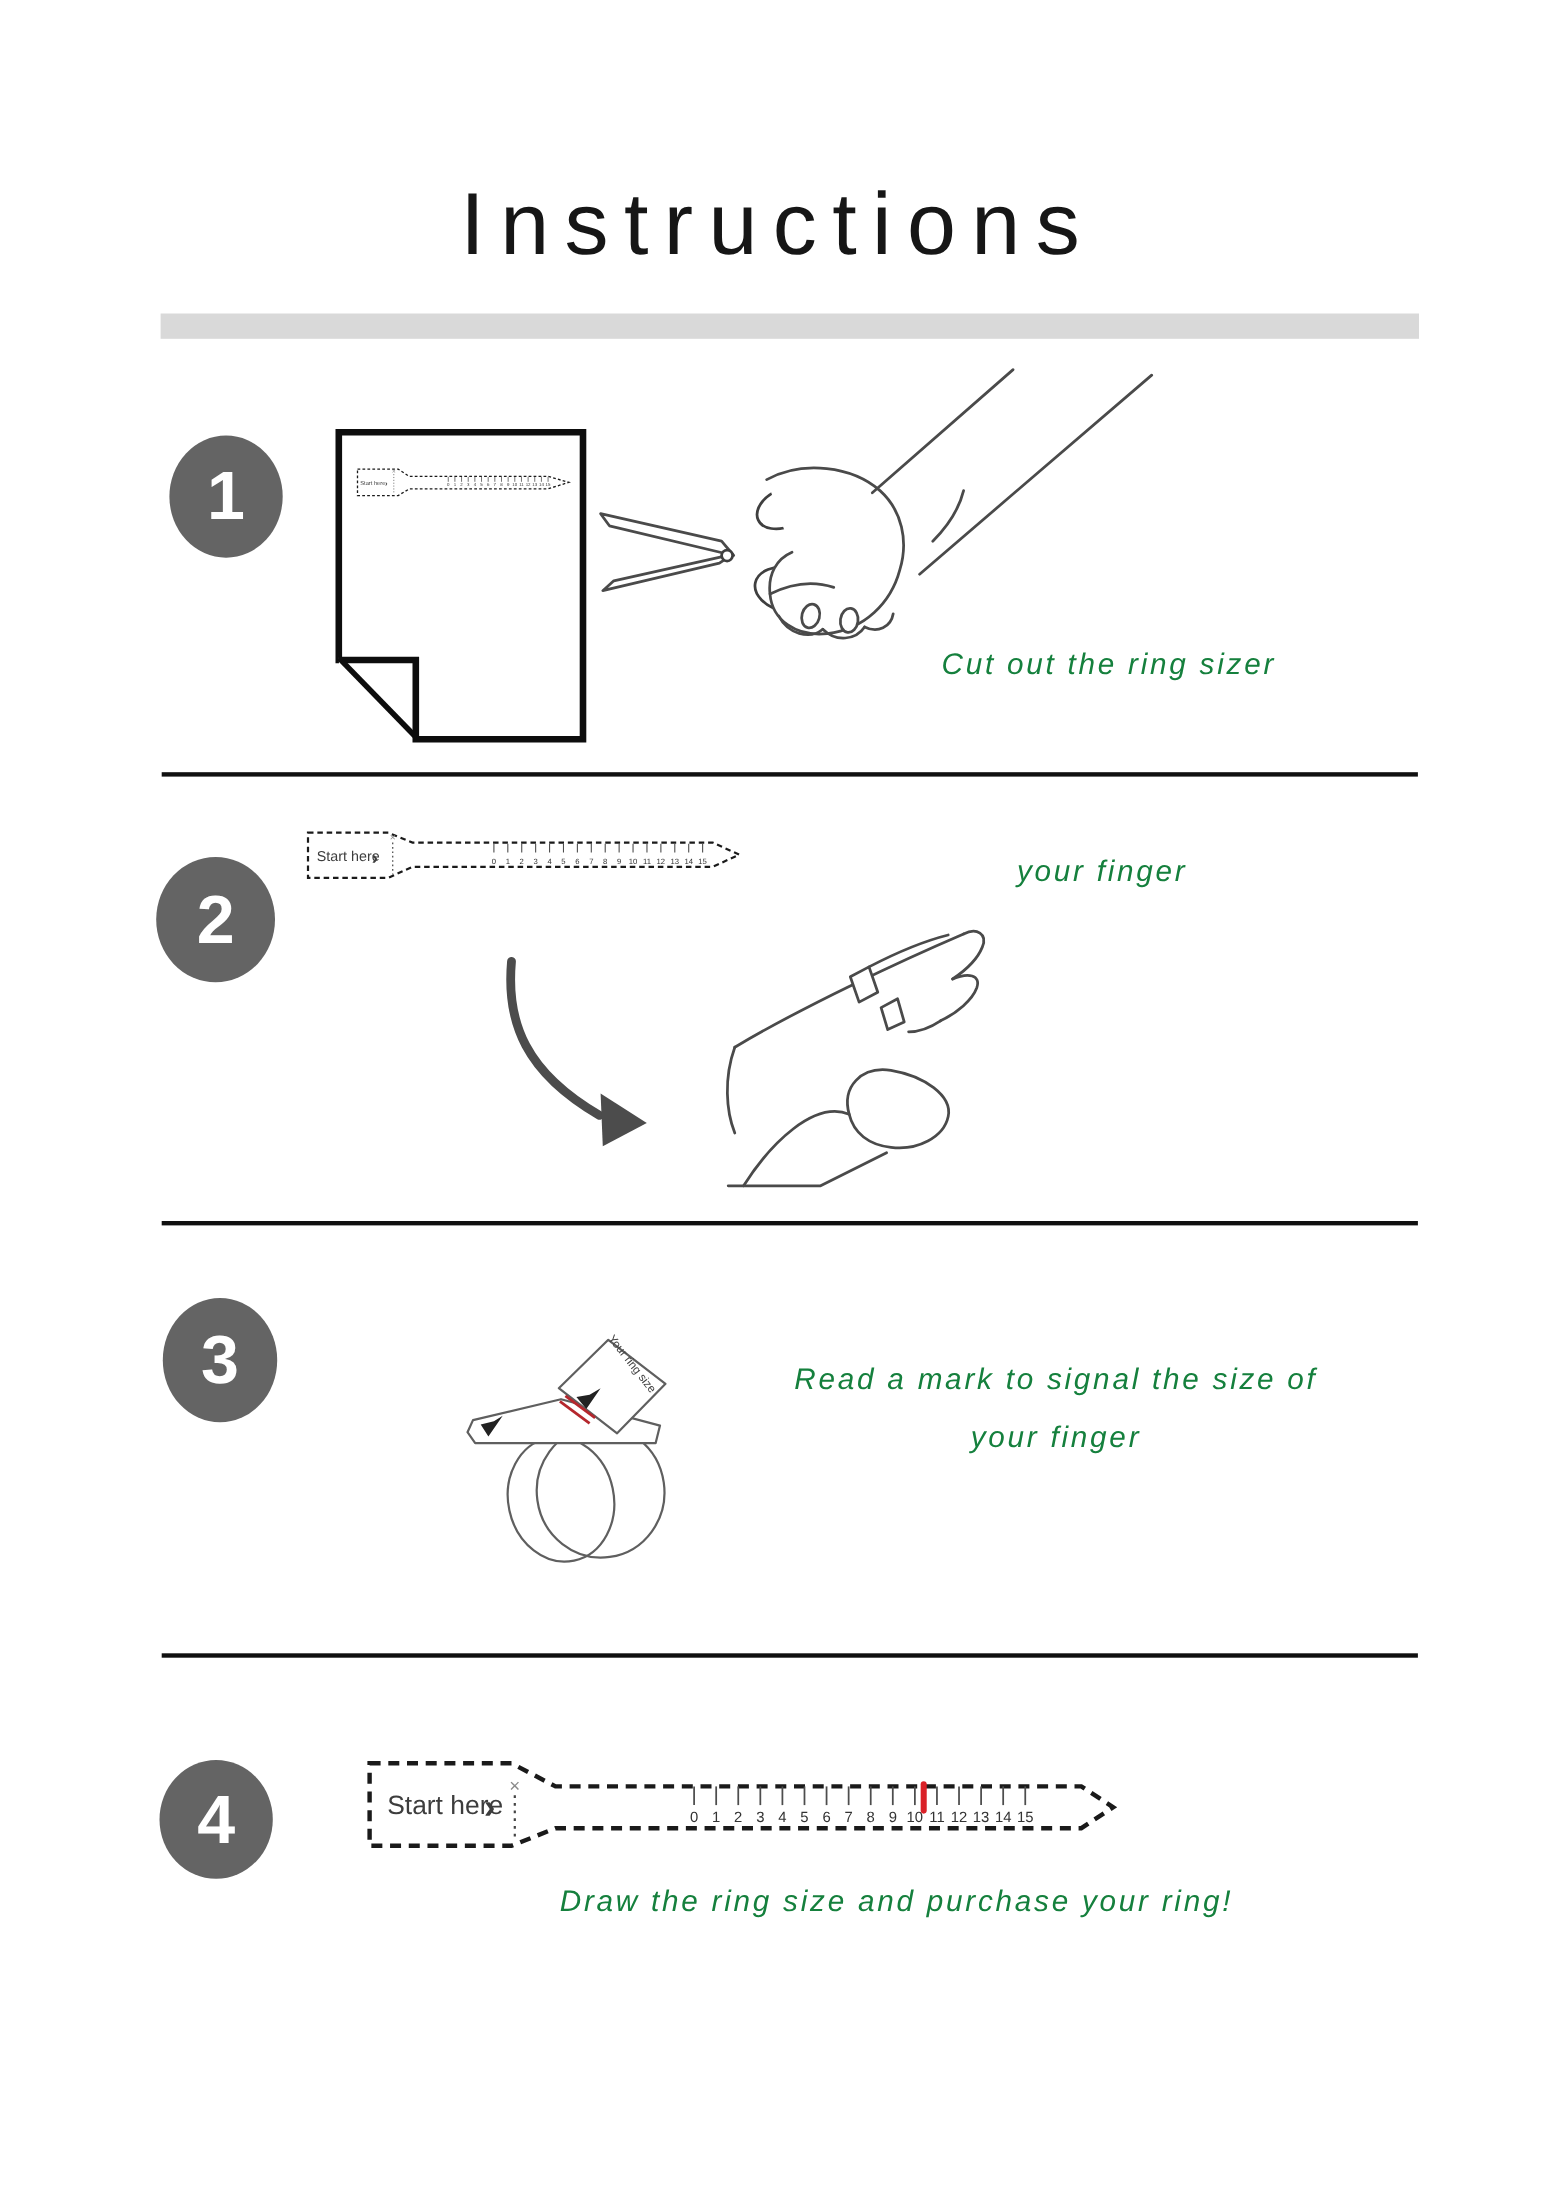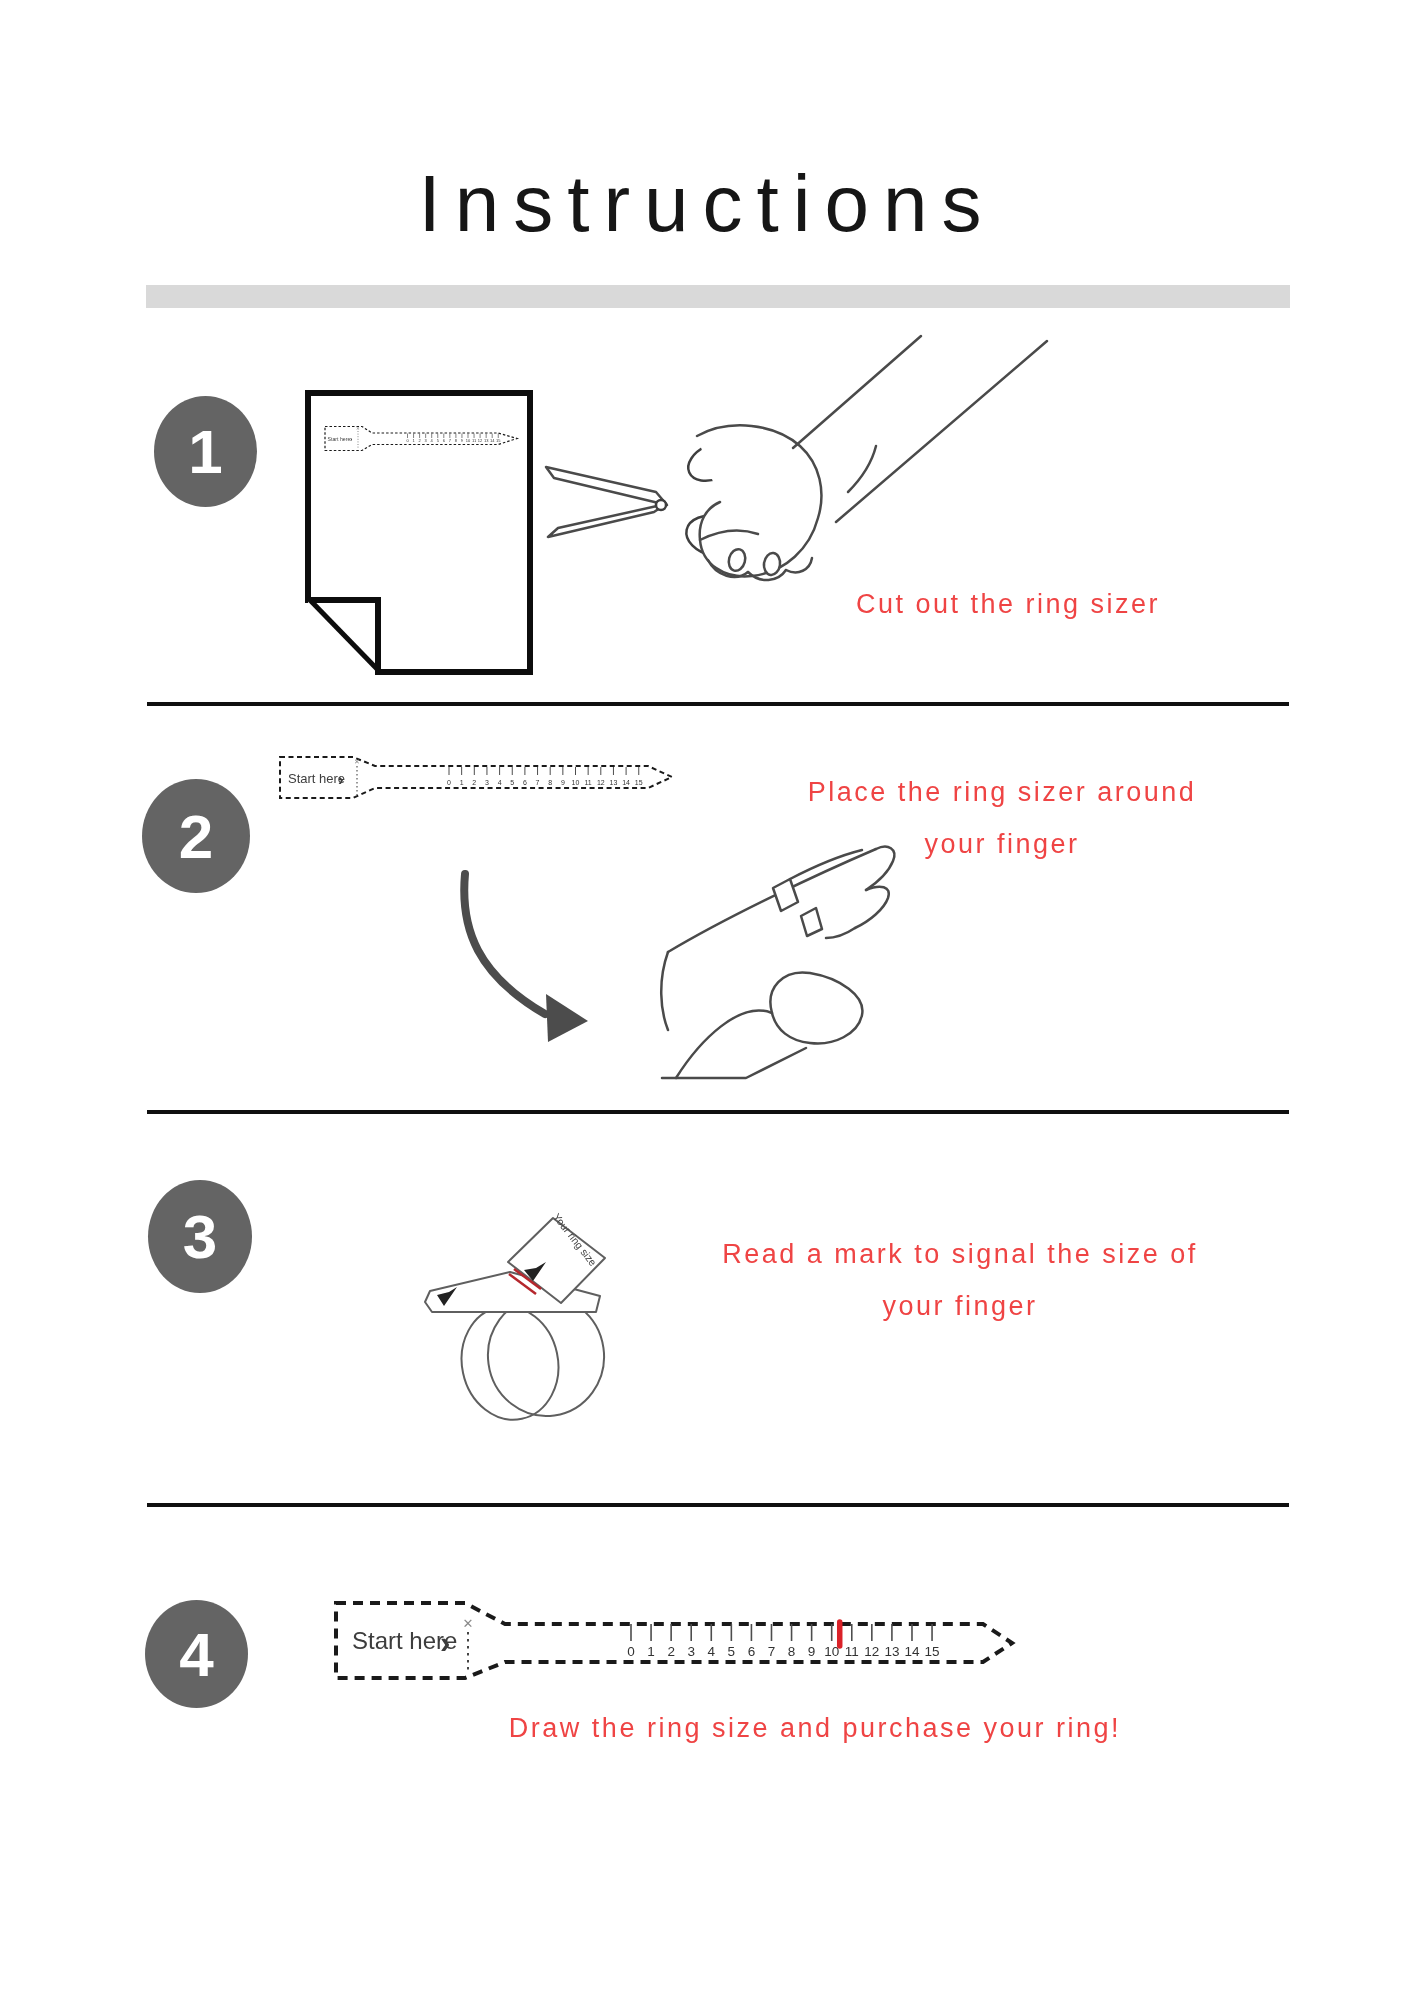--- a/index.html
+++ b/index.html
@@ -10,22 +10,22 @@
   .accent-bar{position:absolute;left:146px;top:285px;width:1144px;height:23px;background:#d9d9d9;}
   .divider{position:absolute;left:147px;width:1142px;height:4px;background:#101010;}
   #divider-1{top:702px;} #divider-2{top:1110px;} #divider-3{top:1503px;}
   .step-circle{position:absolute;background:#646464;border-radius:50%;display:flex;
                align-items:center;justify-content:center;color:#ffffff;
                font-size:62px;font-weight:700;}
   #circle-1{left:154px;top:396px;width:103px;height:111px;}
   #circle-2{left:142px;top:779px;width:108px;height:114px;}
   #circle-3{left:148px;top:1180px;width:104px;height:113px;}
   #circle-4{left:145px;top:1600px;width:103px;height:108px;}
-  .caption{position:absolute;color:#ef4444;font-size:27px;letter-spacing:2.5px;
-           text-align:center;line-height:52px;}
+  .caption{position:absolute;color:#15803d;font-size:27px;letter-spacing:2.5px;
+           text-align:center;line-height:52px;font-style:italic;}
   #caption-1{left:718px;top:584px;width:580px;line-height:40px;}
   #caption-2{left:712px;top:766px;width:580px;}
   #caption-3{left:670px;top:1228px;width:580px;}
   #caption-4{left:505px;top:1708px;width:620px;line-height:40px;}
   svg.art{position:absolute;left:0;top:0;}
   .ticks line{stroke:#4d4d4d;}
   .ticks text{fill:#333333;text-anchor:middle;font-family:"Liberation Sans",sans-serif;}
   .sizer-outline{fill:#ffffff;stroke:#1a1a1a;}
   .start-label{fill:#3d3d3d;font-family:"Liberation Sans",sans-serif;}
   .cutmark{fill:#8a8a8a;text-anchor:middle;font-family:"Liberation Sans",sans-serif;}
@@ -50,21 +50,20 @@
     <span>3</span>
   </div>
   <div class="step-circle" id="circle-4">
     <span>4</span>
   </div>
 
   <div class="caption" id="caption-1">
     <div>Cut out the ring sizer</div>
   </div>
   <div class="caption" id="caption-2">
-    <div>Place the ring sizer around</div>
     <div>your finger</div>
   </div>
   <div class="caption" id="caption-3">
     <div>Read a mark to signal the size of</div>
     <div>your finger</div>
   </div>
   <div class="caption" id="caption-4">
     <div>Draw the ring size and purchase your ring!</div>
   </div>
 

